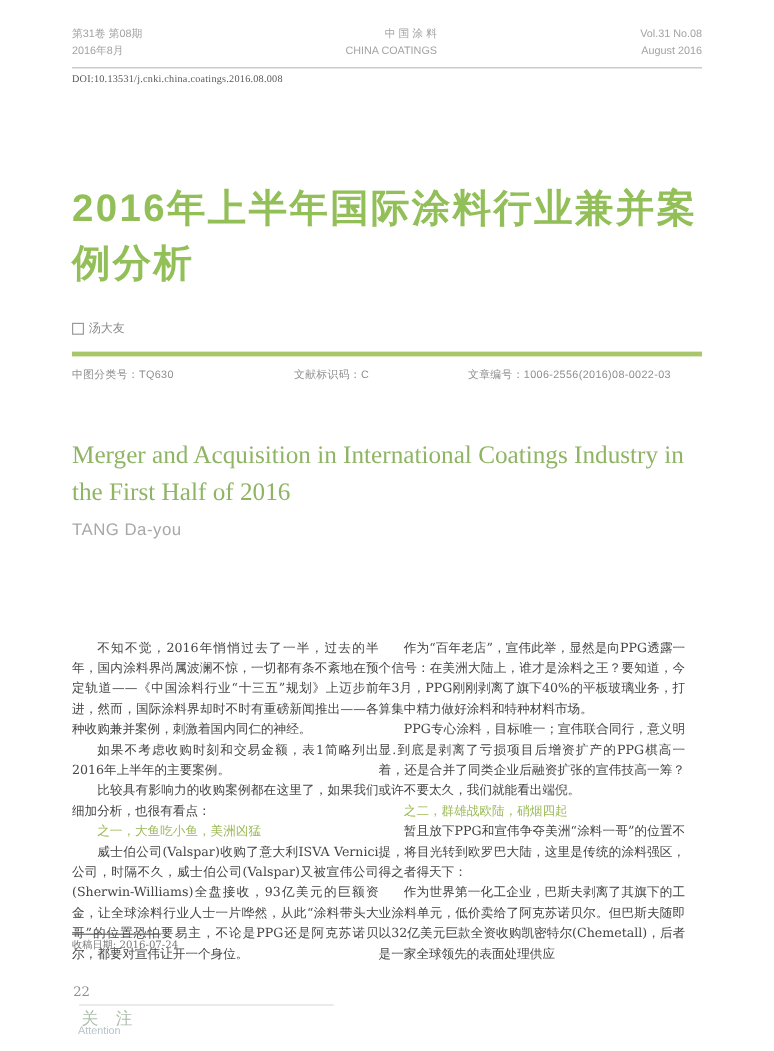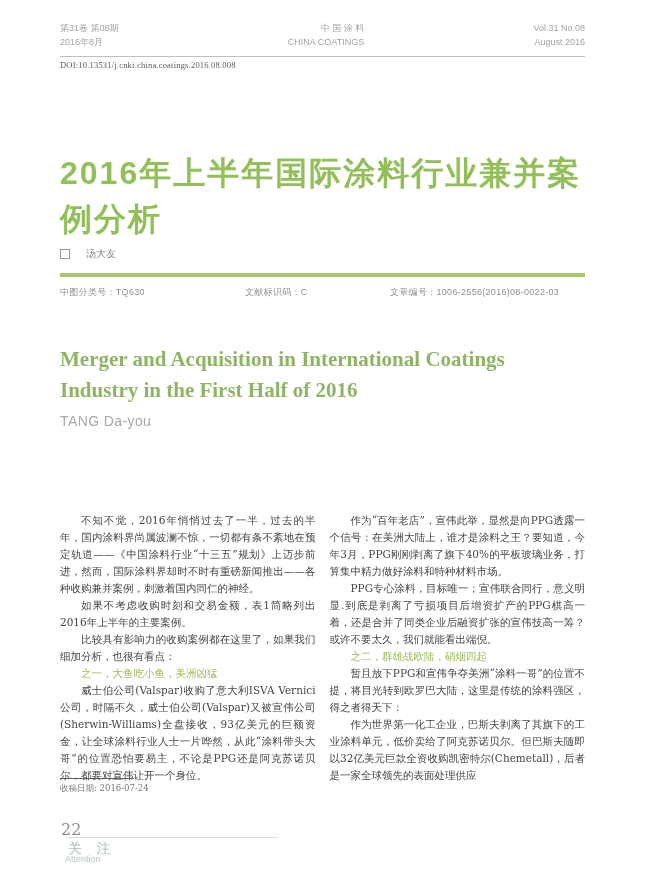--- a/index.html
+++ b/index.html
@@ -35,24 +35,24 @@
   
   .title-cn{
     margin-top:80px;
     font-family:"Liberation Sans", sans-serif;
     font-weight:bold;
     font-size:32px;line-height:1.45;
     color:#92bf58;
     letter-spacing:2px;
   }
   .author-line{
-    margin-top:4px;
+    margin-top:24px;
     font-size:10px;color:#8a8a8a;
     font-family:"DejaVu Sans", sans-serif;
-    display:flex;align-items:center;gap:16px;
+    display:flex;align-items:center;gap:4px;
   }
   .author-box{
     display:inline-block;width:8px;height:8px;
     border:1px solid #9a9a9a;background:#fff;
   }
   .green-bar{
     margin-top:12px;height:4px;background:#a9c76a;
   }
 
   
@@ -64,34 +64,34 @@
     letter-spacing:.3px;
   }
   .meta-clc{width:185px;}
   .meta-code{width:145px;}
   .meta-id{flex:1;}
 
   
   .title-en{
     margin-top:45px;
     font-family:"Liberation Serif", serif;
-    font-weight:bold;
+    font-weight:normal;
     font-size:21px;line-height:1.48;
     color:#8eb464;
   }
   .author-en{
     margin-top:7px;
     font-family:"Liberation Sans", sans-serif;
     font-size:14px;color:#a8a8a8;letter-spacing:.4px;
   }
 
   
   .body-cols{
     margin-top:83px;
-    display:flex;gap:14px;
+    display:flex;gap:0;
   }
   .col{
     width:255.5px;
     font-size:10.5px;line-height:17px;
     color:#454545;
     text-align:justify;
   }
   .para{text-indent:2em;margin:0;}
   .subhead{
     text-indent:2em;margin:0;
@@ -101,21 +101,21 @@
   
   .footnote{
     position:absolute;left:60px;right:58px;top:778px;
     font-size:8.5px;line-height:13px;color:#777777;
   }
   .footnote-rule{width:74px;border-top:1px solid #606060;margin-bottom:3px;}
 
   
   .page-num{
     position:absolute;left:61px;top:820px;
-    font-size:16px;color:#8f8f8f;
+    font-size:11px;color:#8f8f8f;
     font-family:"DejaVu Serif", serif;
   }
   .footer-rule{
     position:absolute;left:66px;top:837px;width:212px;
     border-top:1px solid #dcdcdc;
   }
   .footer-section-cn{
     position:absolute;left:68px;top:840px;
     font-size:14px;letter-spacing:5px;color:#adbfad;
   }

